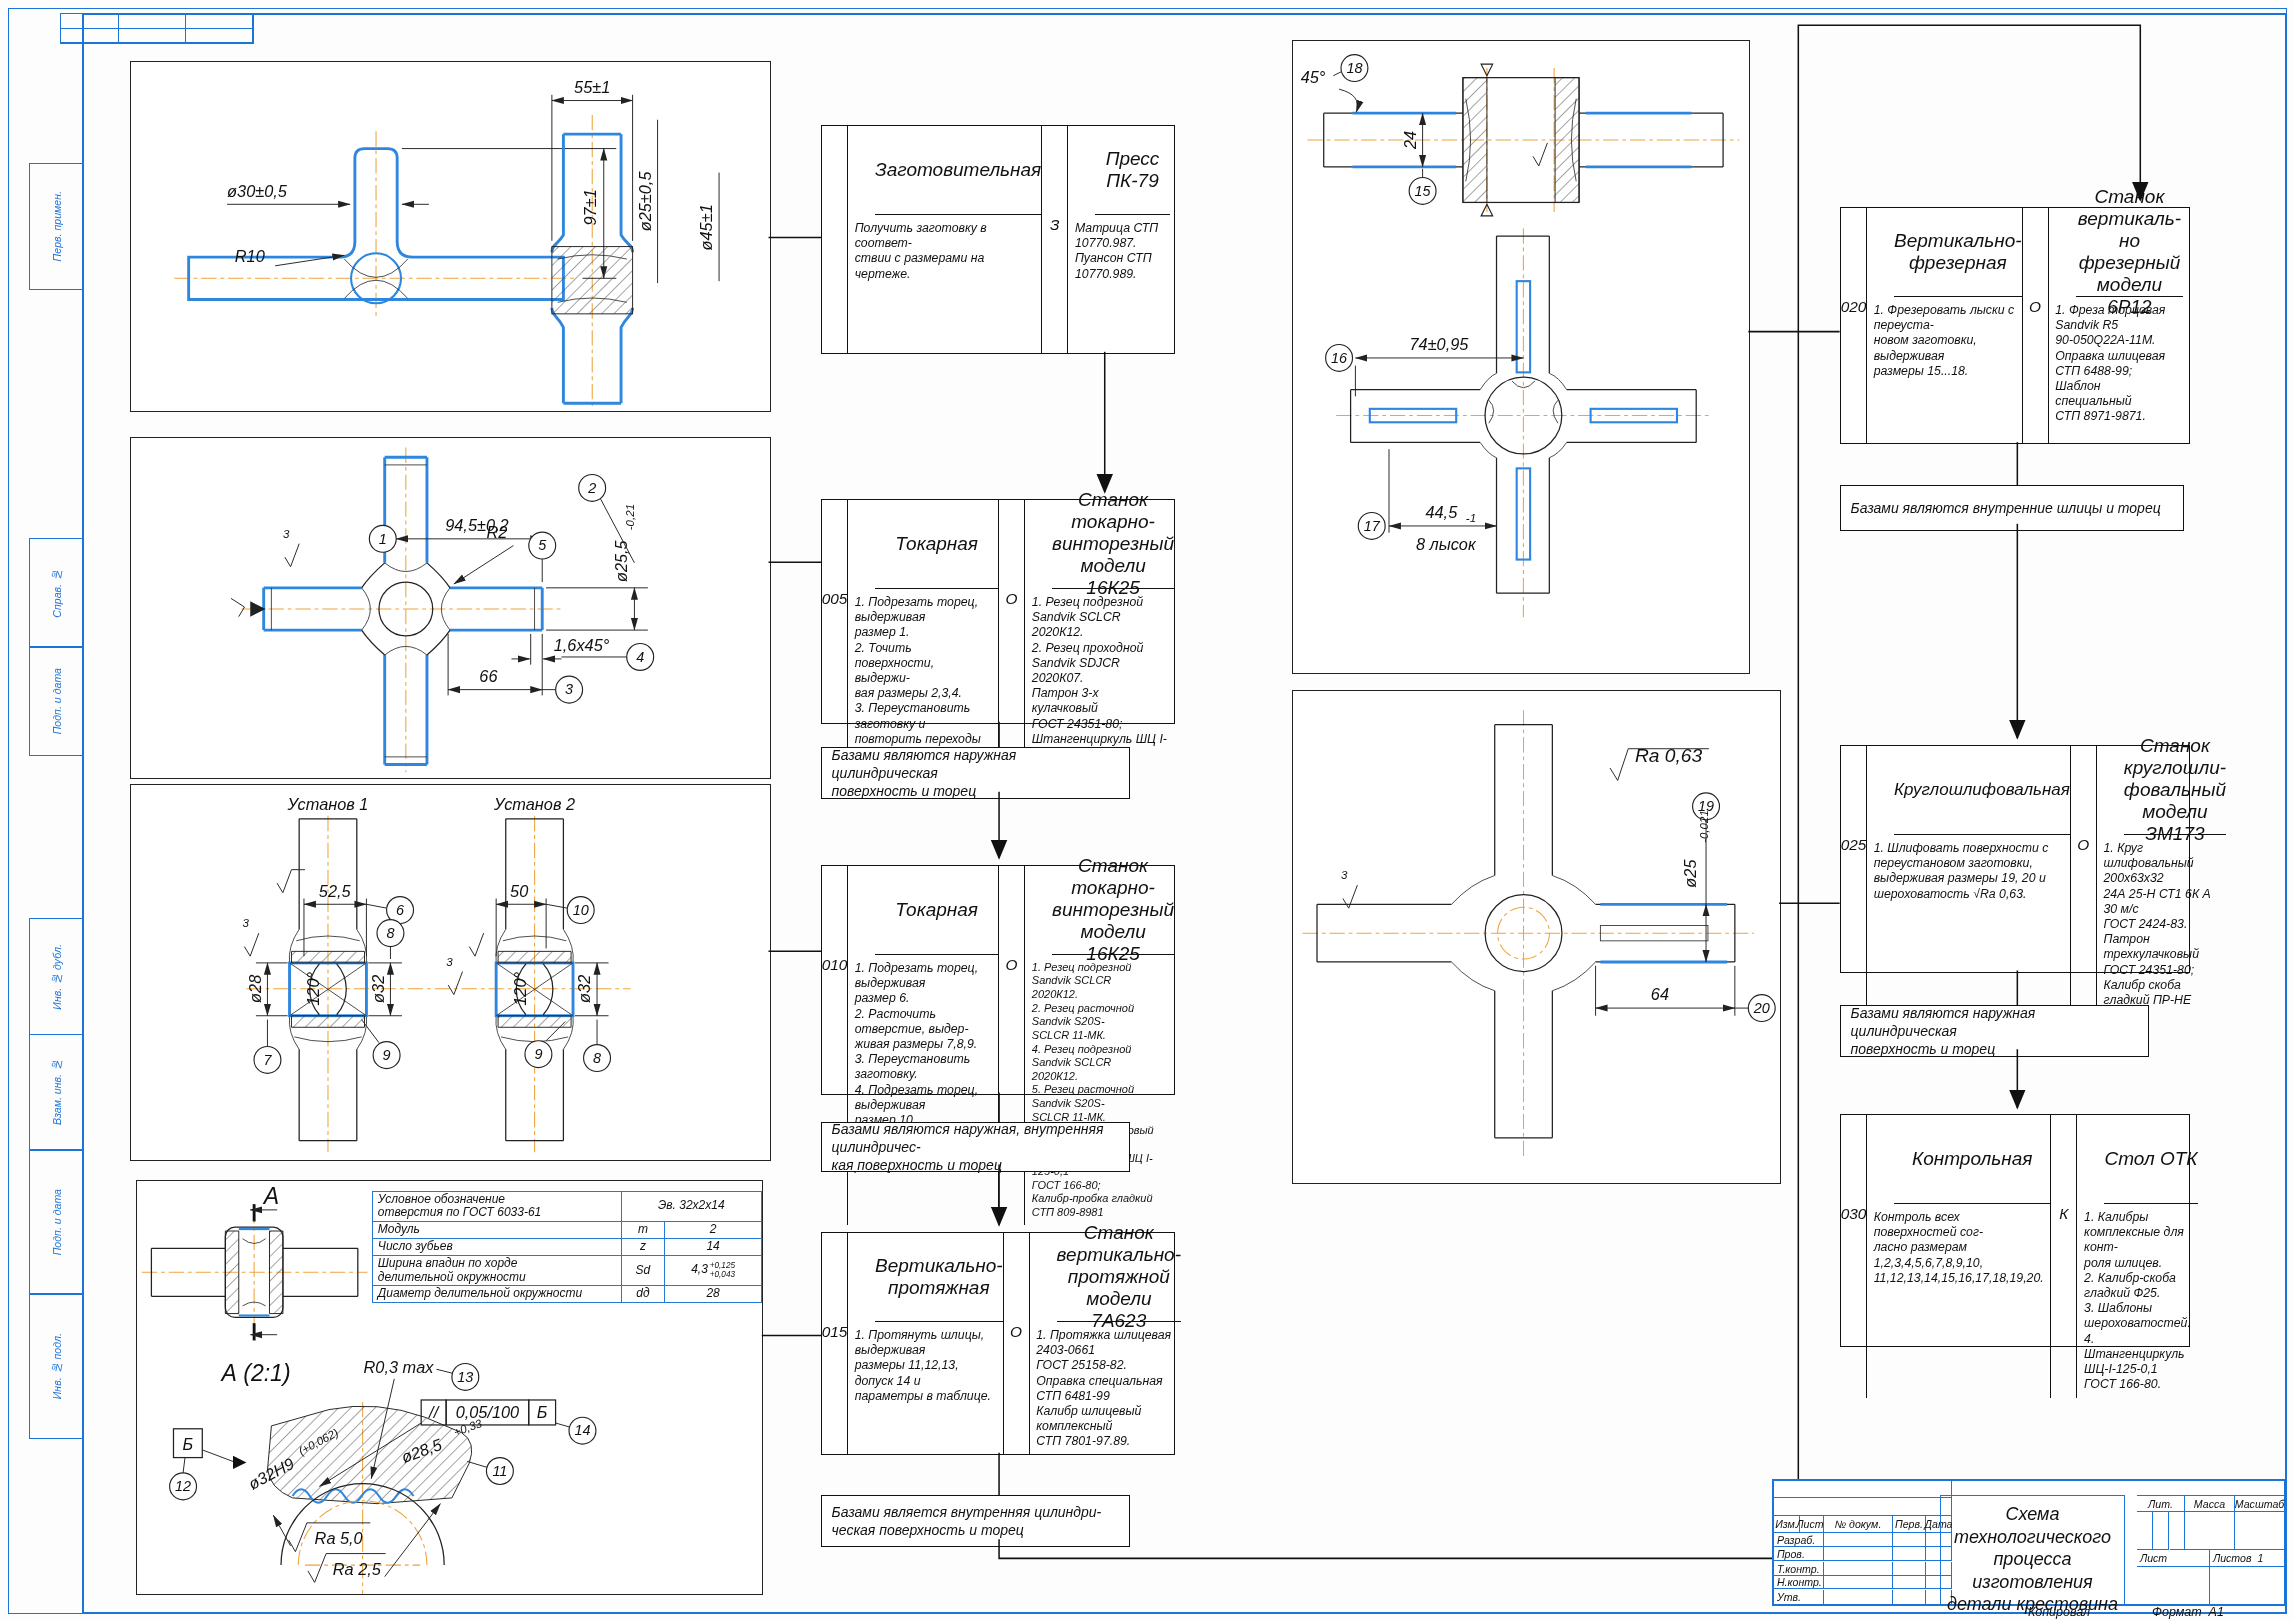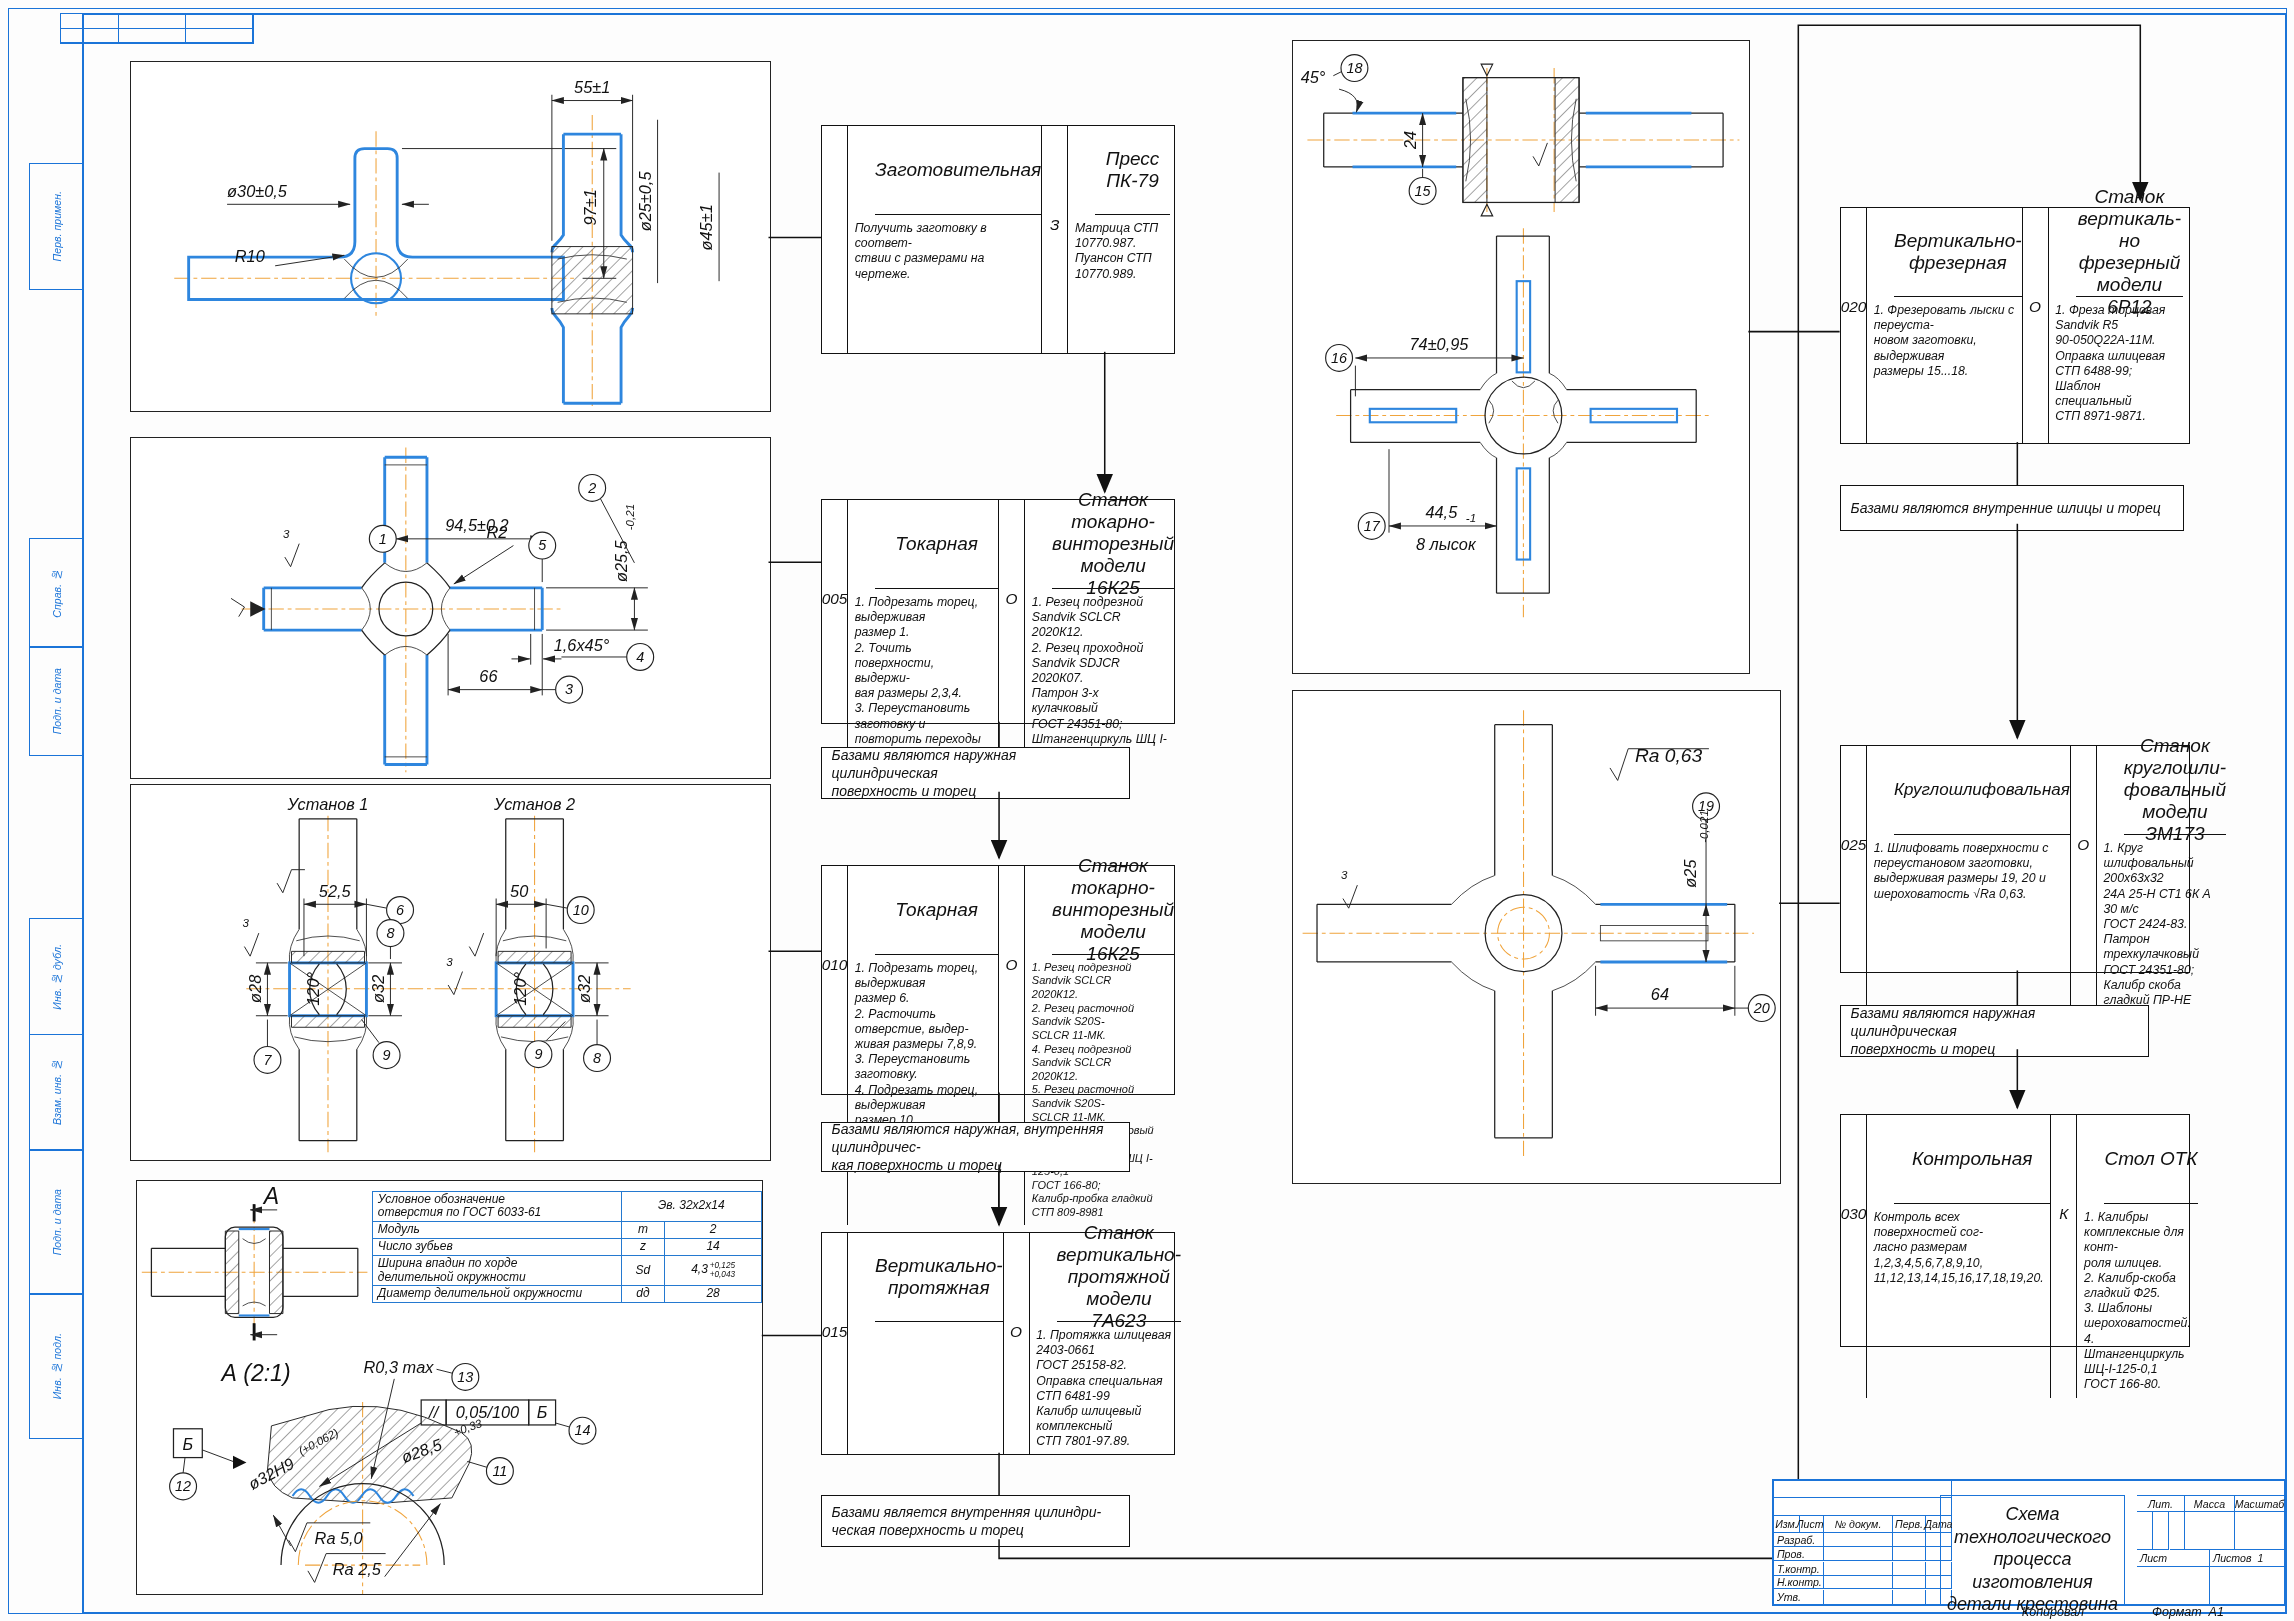--- a/index.html
+++ b/index.html
@@ -631,20 +631,23 @@
 ГОСТ 166-80;
 Калибр-пробка гладкий СТП 809-8981</div>
     </div>
   </div>
 
   <div class="op" style="left:821px;top:1232px;width:352px;height:221px">
     <div class="op-num">015</div>
     <div class="op-card">
       <div class="op-title">Вертикально-
 протяжная</div>
+      <div class="op-body">1. Протянуть шлицы, выдерживая
+размеры 11,12,13, допуск 14 и
+параметры в таблице.</div>
     </div>
     <div class="op-kind">О</div>
     <div class="op-card last">
       <div class="op-title">Станок вертикально-
 протяжной
 модели 7А623</div>
       <div class="op-body">1. Протяжка шлицевая 2403-0661
 ГОСТ 25158-82.
 Оправка специальная СТП 6481-99
 Калибр шлицевый комплексный
@@ -793,19 +796,19 @@
     <div class="cell" style="left:379px;top:31px;width:16.3px;height:38px"></div>
     <div class="cell" style="left:396px;top:31px;width:15.4px;height:38px"></div>
     <div class="cell" style="left:411px;top:31px;width:50px;height:38px"></div>
     <div class="cell nc" style="left:461px;top:31px;width:49px;height:38px"></div>
     <div class="cell" style="left:363px;top:69px;width:73px;height:17.3px">Лист</div>
     <div class="cell nc" style="left:436px;top:69px;width:74px;height:17.3px"><span>Листов</span>&nbsp;&nbsp;<span>1</span></div>
     <div class="cell" style="left:363px;top:86px;width:73px;height:37px;border-bottom:none"></div>
     <div class="cell nc" style="left:436px;top:86px;width:74px;height:37px;border-bottom:none"></div>
   </div>
 
-  <div class="bottom-label" style="left:1950px;top:1605px;width:134px;text-align:right">Копировал</div>
+  <div class="bottom-label" style="left:1992px;top:1605px;width:134px;text-align:center">Копировал</div>
   <div class="bottom-label" style="left:2152px;top:1605px">
     <span>Формат</span>&nbsp;&nbsp;<span>А1</span>
   </div>
 
 </div>
 
 
 </body></html>

